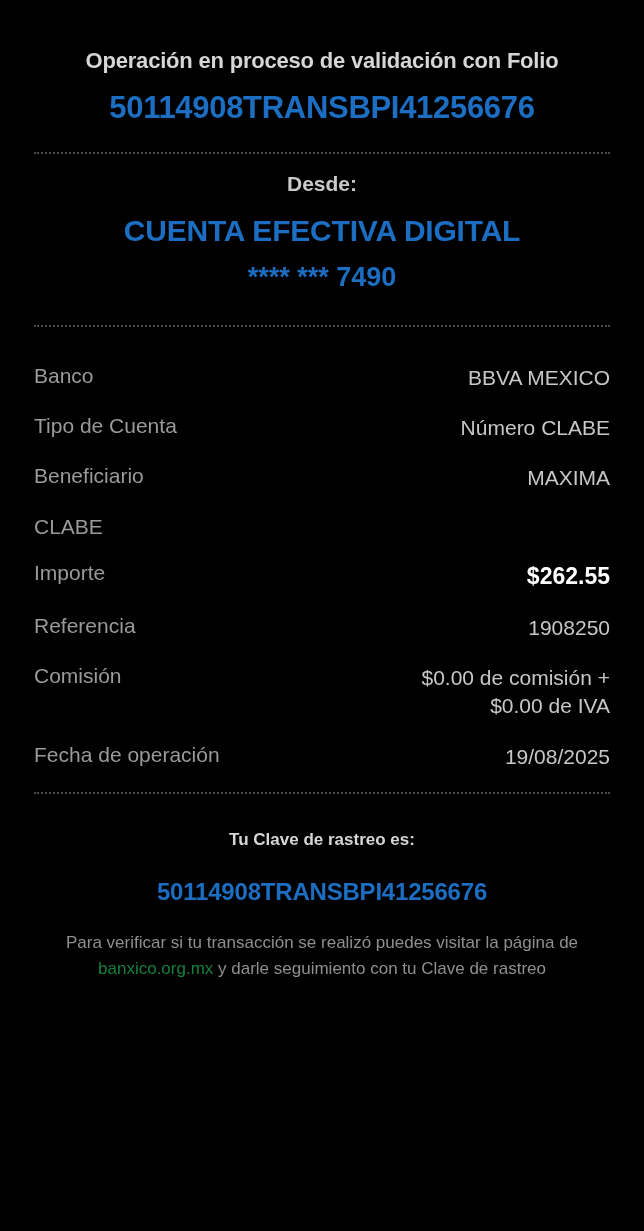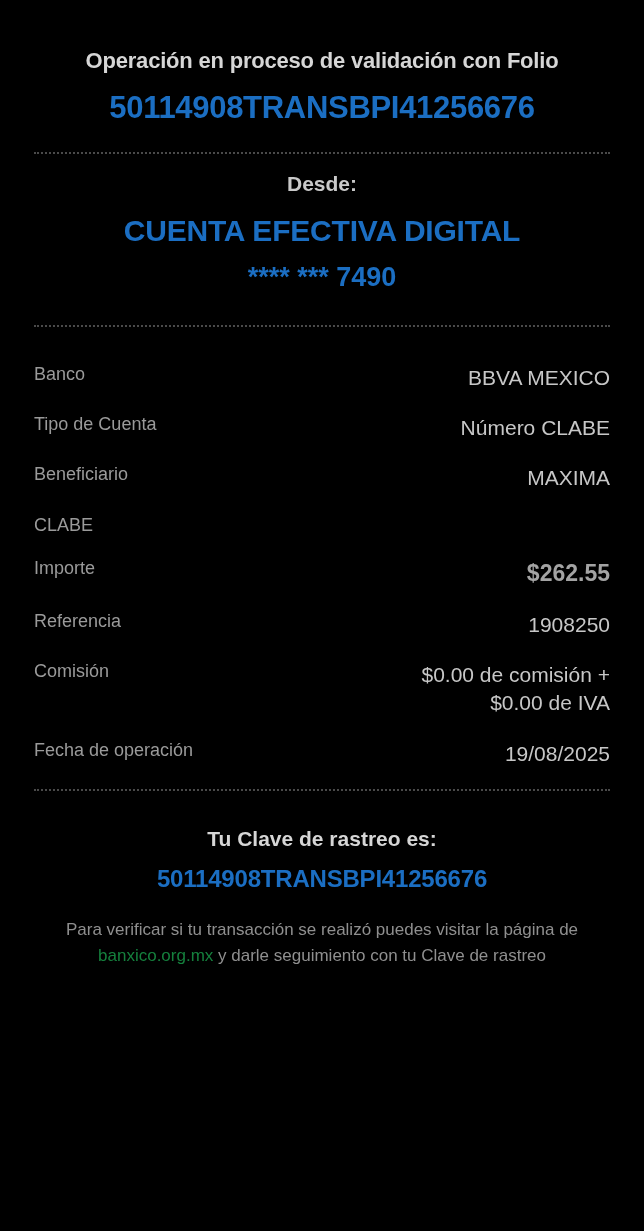--- a/index.html
+++ b/index.html
@@ -76,44 +76,44 @@
     margin-top: 4px;
   }
   .row {
     display: flex;
     align-items: flex-start;
     justify-content: space-between;
     padding: 11px 0;
     gap: 18px;
   }
   .row .label {
-    font-size: 18px;
+    font-size: 21px;
     color: #9a9a9a;
     white-space: nowrap;
     flex: 0 0 auto;
   }
   .row .value {
     font-size: 21px;
     color: #c7c7c7;
     text-align: right;
     flex: 1 1 auto;
     line-height: 1.35;
   }
   .row .value.accent {
-    color: #a3a3a3;
+    color: #ffffff;
     font-weight: bold;
     font-size: 23px;
   }
   .row .value.multiline { white-space: pre-line; }
 
   .tracking-title {
-    font-size: 21px;
+    font-size: 17px;
     font-weight: bold;
     color: #d6d6d6;
-    margin: 14px 0 14px 0;
+    margin: 14px 0 28px 0;
   }
   .tracking-key {
     font-size: 24px;
     font-weight: bold;
     color: #1b6ec2;
     margin-bottom: 24px;
     letter-spacing: -0.2px;
   }
   .footnote {
     font-size: 17px;

